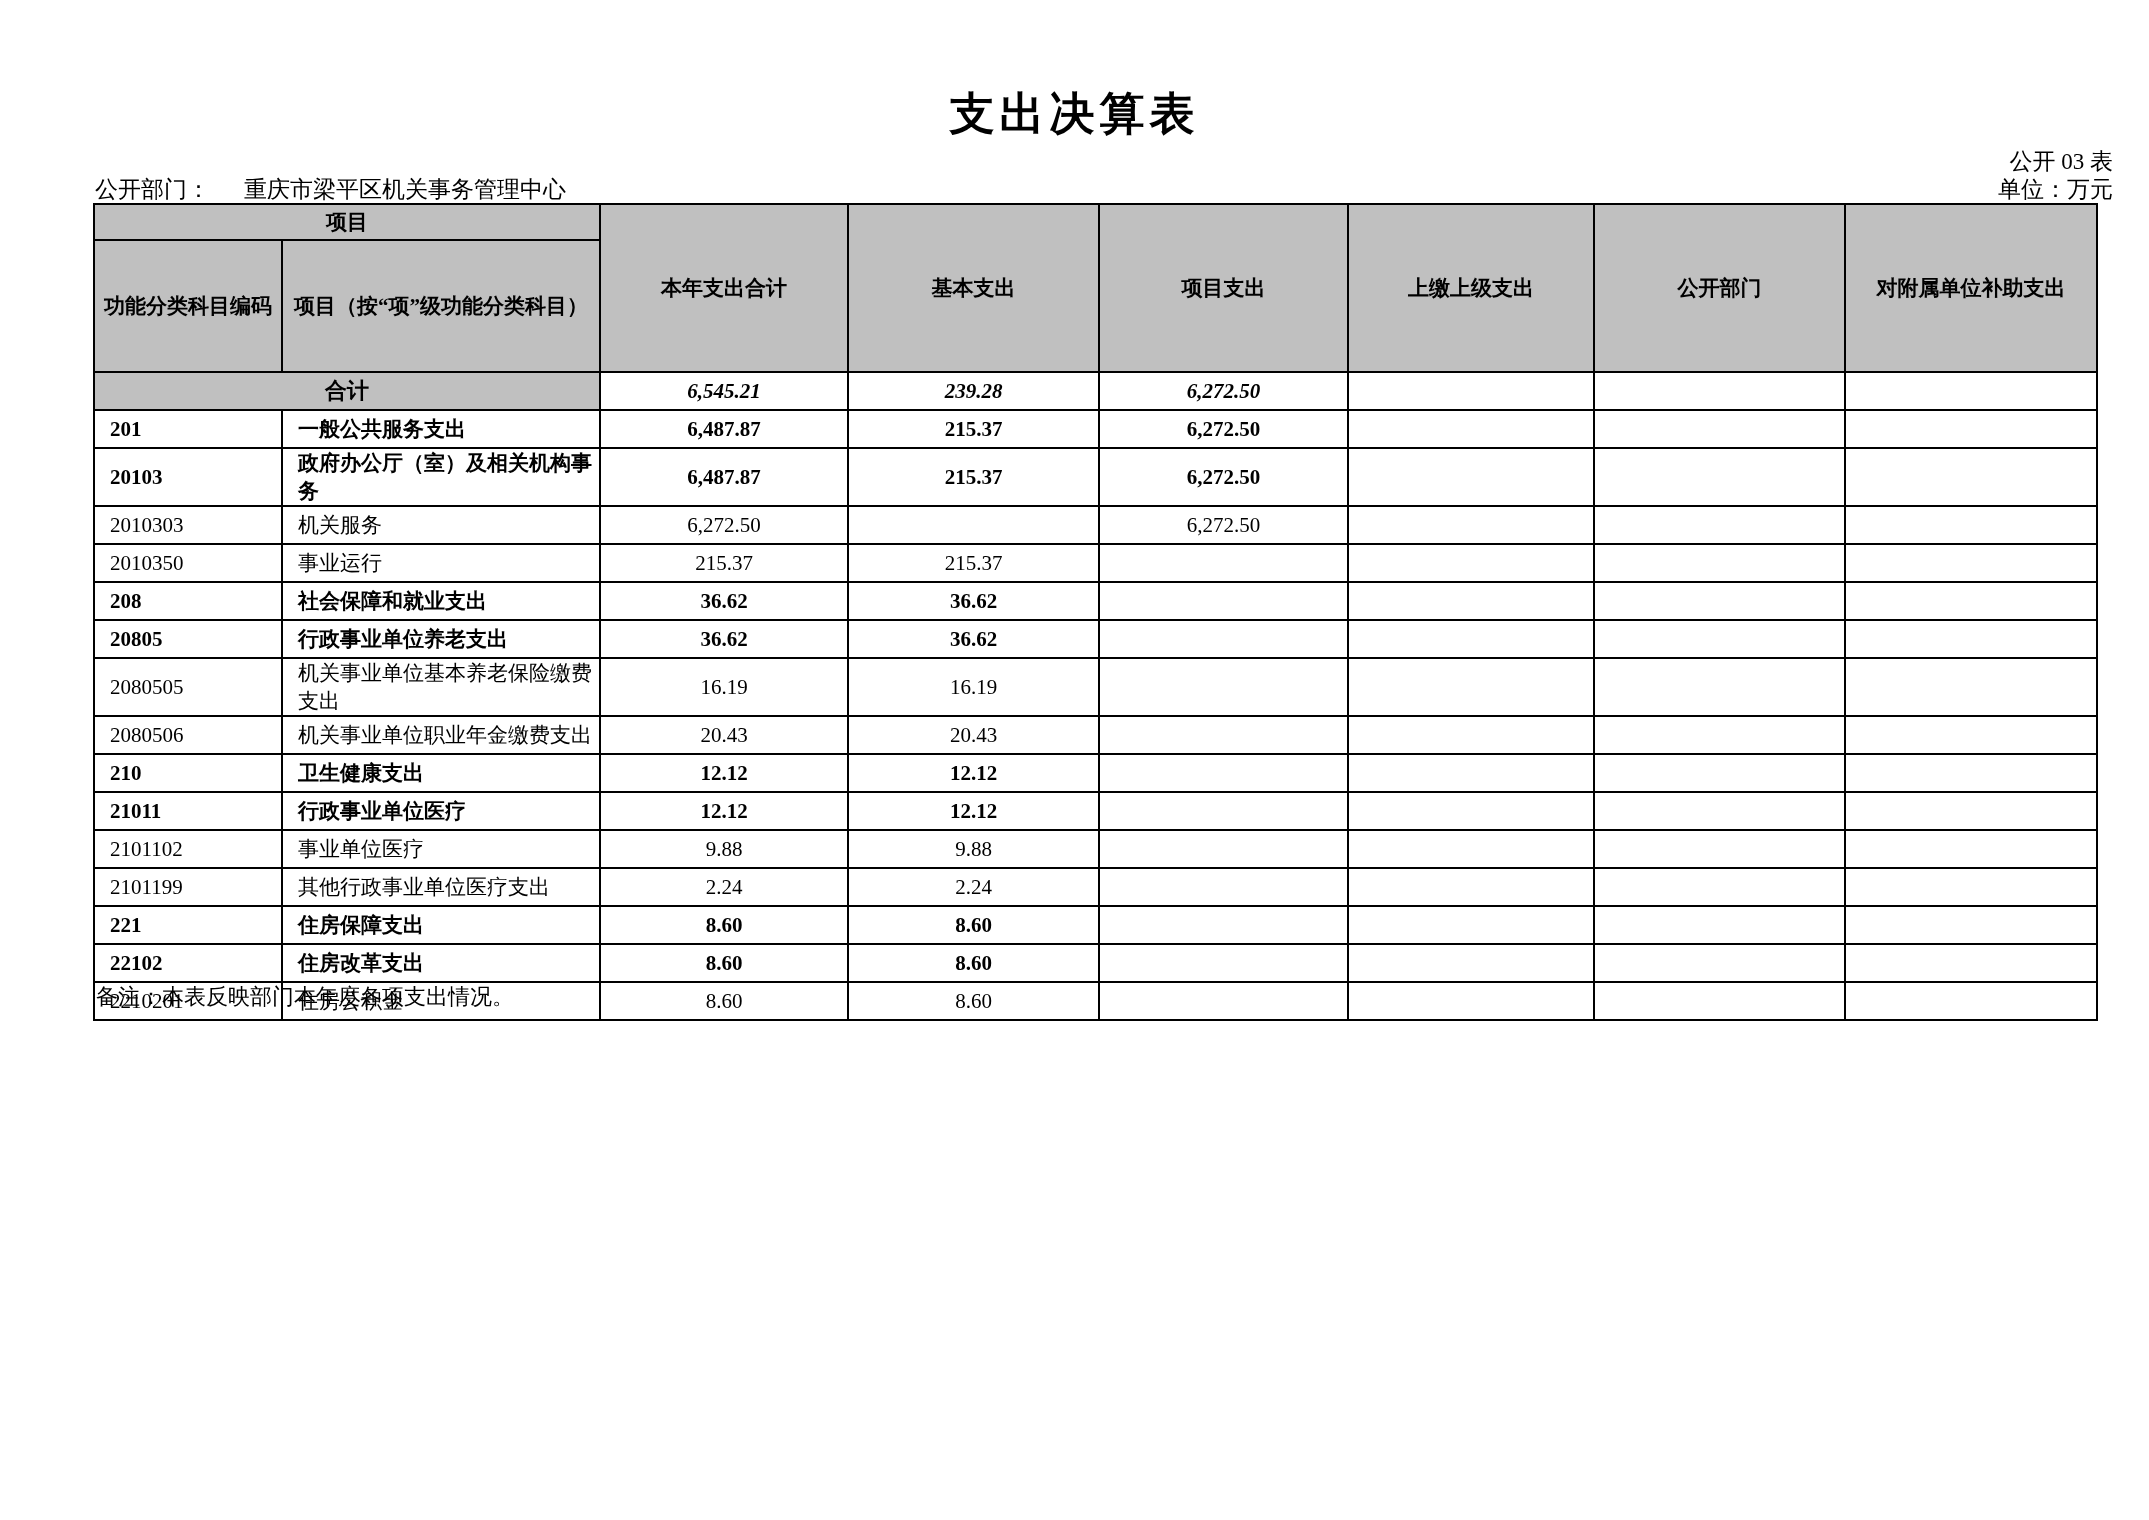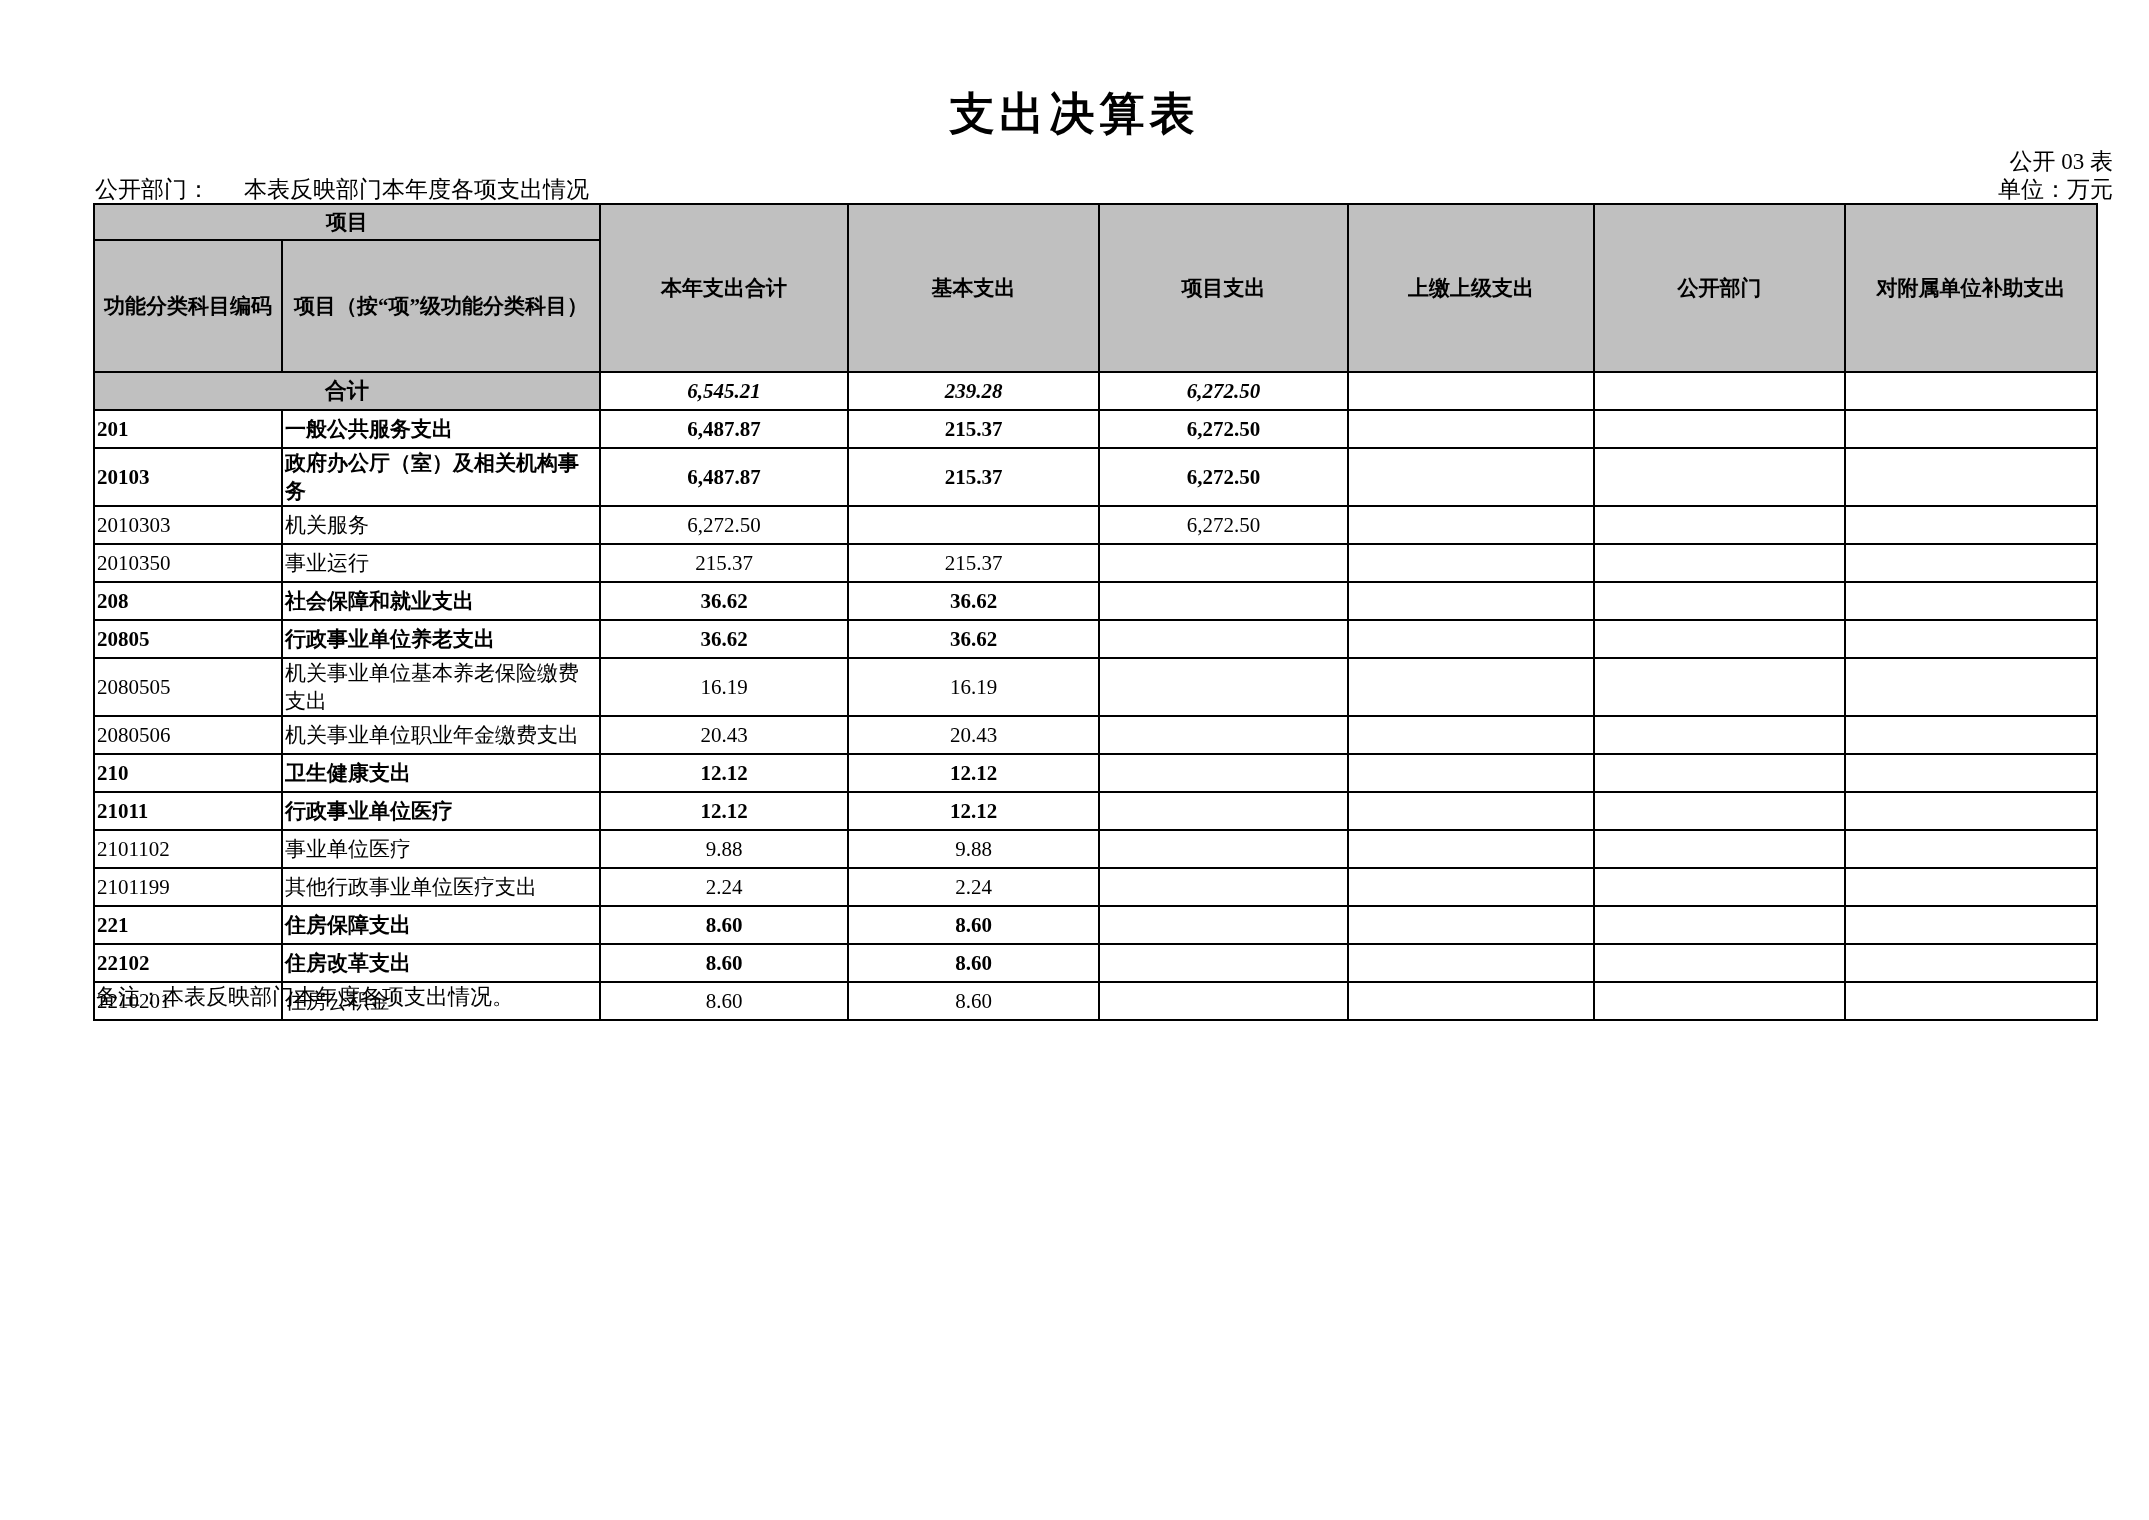--- a/index.html
+++ b/index.html
@@ -63,21 +63,21 @@
   tr.header-row-1 { height: 36px; }
   tr.header-row-2 { height: 132px; }
   .fin-table tbody tr { height: 38px; }
   tr.total-row { height: 34px; }
   td.total-label {
     background: var(--header-bg, #c0c0c0);
     text-align: center;
     font-weight: bold;
     font-size: 22px;
   }
-  td.cell-code, td.cell-item { text-align: left; padding-left: 2px; }
+  td.cell-code, td.cell-item { text-align: left; padding-left: 15px; }
   td.cell-val { text-align: center; }
   tr.bold td { font-weight: bold; }
   tr.total-row td.cell-val { font-weight: bold; font-style: italic; }
   .note-line {
     position: absolute;
     top: 982px; left: 96px;
     font-size: 22px;
   }
   .page-number {
     position: absolute;
@@ -89,21 +89,21 @@
 </style>
 </head>
 <body>
 
 <div class="page">
 
   <div class="doc-title">支出决算表</div>
 
   <div class="form-code">公开 03 表</div>
 
-  <div class="dept-line"><span>公开部门：</span><span class="gap"></span><span>本表反映部门本年度各项支出情况</span></div>
+  <div class="dept-line"><span>公开部门：</span><span class="gap"></span><span>重庆市梁平区机关事务管理中心</span></div>
 
   <div class="unit-line">单位：万元</div>
 
   <table class="fin-table">
     <colgroup>
       <col style="width:188px">
         <col style="width:318px">
         <col style="width:248px">
         <col style="width:251px">
       <col style="width:249px">

